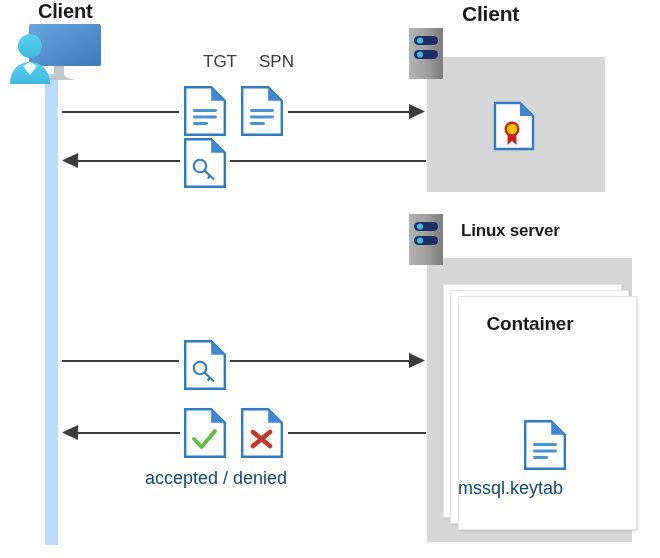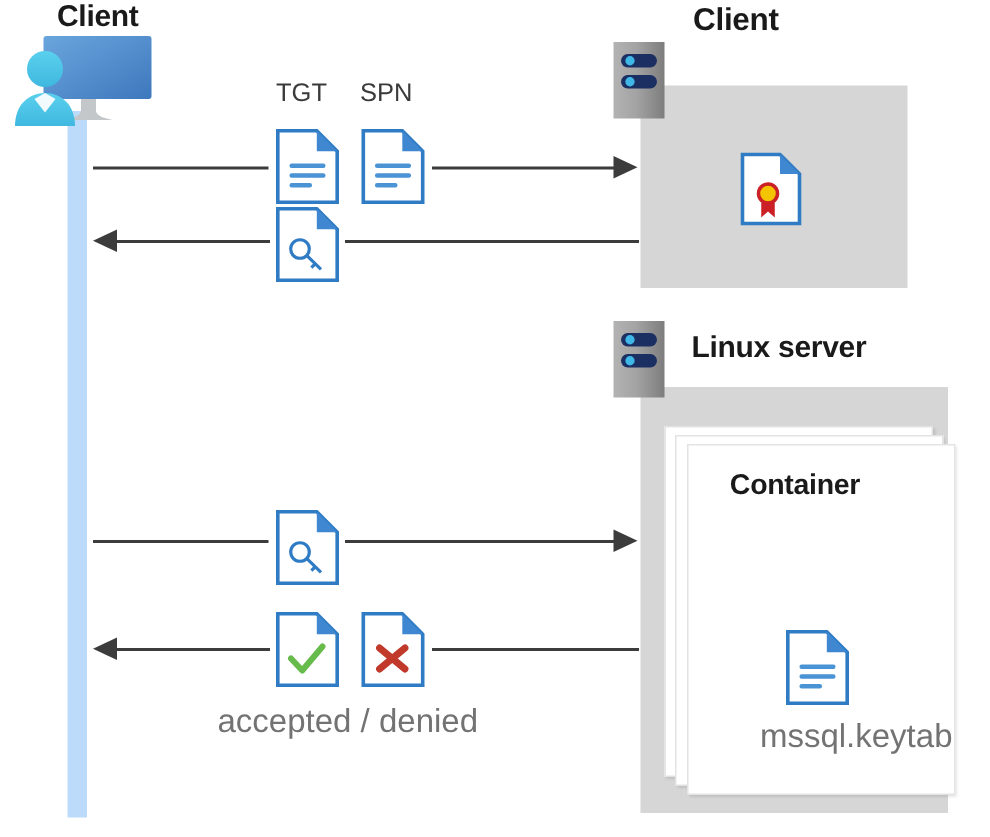--- a/index.html
+++ b/index.html
@@ -26,32 +26,33 @@
 
   
   .title {
     font-weight: bold;
     color: #1a1a1a;
     line-height: 1.12;
     letter-spacing: -0.2px;
   }
   .title-client { font-size: 20px; }
   .title-dc     { font-size: 21px; }
-  .title-linux  { font-size: 20px; }
+  .title-linux  { font-size: 17px; }
   .title-container { font-size: 19px; text-align: center; }
 
   .plain-label {
-    font-size: 22px;
-    color: #737373;
+    font-size: 18px;
+    color: #0c4a6e;
     white-space: nowrap;
   }
   .small-label {
     font-size: 17px;
     color: #3a3a3a;
     white-space: nowrap;
+    margin-left: 19px;
   }
 
   
   .lifeline {
     background: #bcdbfa;
   }
 
   
   .hline {
     background: #3c3c3c;
@@ -158,21 +159,21 @@
   <div class="abs" style="left:524px; top:420px; width:42px; height:50px;">
     <svg width="42" height="50" viewBox="0 0 42 50">
       <path d="M1.2 1.2 h26 l13.6 13.6 v34 h-39.6 z" fill="#ffffff" stroke="#2f7cc4" stroke-width="2.4"></path>
       <path d="M27.2 1.2 l13.6 13.6 h-13.6 z" fill="#3f87d1"></path>
       <rect x="9" y="23" width="24" height="3" rx="1.4" fill="#4a93d4"></rect>
       <rect x="9" y="29.5" width="24" height="3" rx="1.4" fill="#4a93d4"></rect>
       <rect x="9" y="36" width="15" height="3" rx="1.4" fill="#4a93d4"></rect>
     </svg>
   </div>
 
-  <div class="abs plain-label" style="left:458px; top:478px; width:177px; text-align:right;">mssql.keytab</div>
+  <div class="abs plain-label" style="left:458px; top:478px; width:177px; text-align:left;">mssql.keytab</div>
 
   <div class="abs hline" style="left:62px; top:111px; width:117px;"></div>
   <div class="abs hline" style="left:288px; top:111px; width:125px;"></div>
   <div class="abs" style="left:409px; top:104px; width:16px; height:15px;">
     <svg width="16" height="15" viewBox="0 0 16 15">
       <path d="M0 0 L16 7.5 L0 15 Z" fill="#3c3c3c"></path>
     </svg>
   </div>
 
   <div class="abs small-label" style="left:184px; top:52px;">TGT</div>

